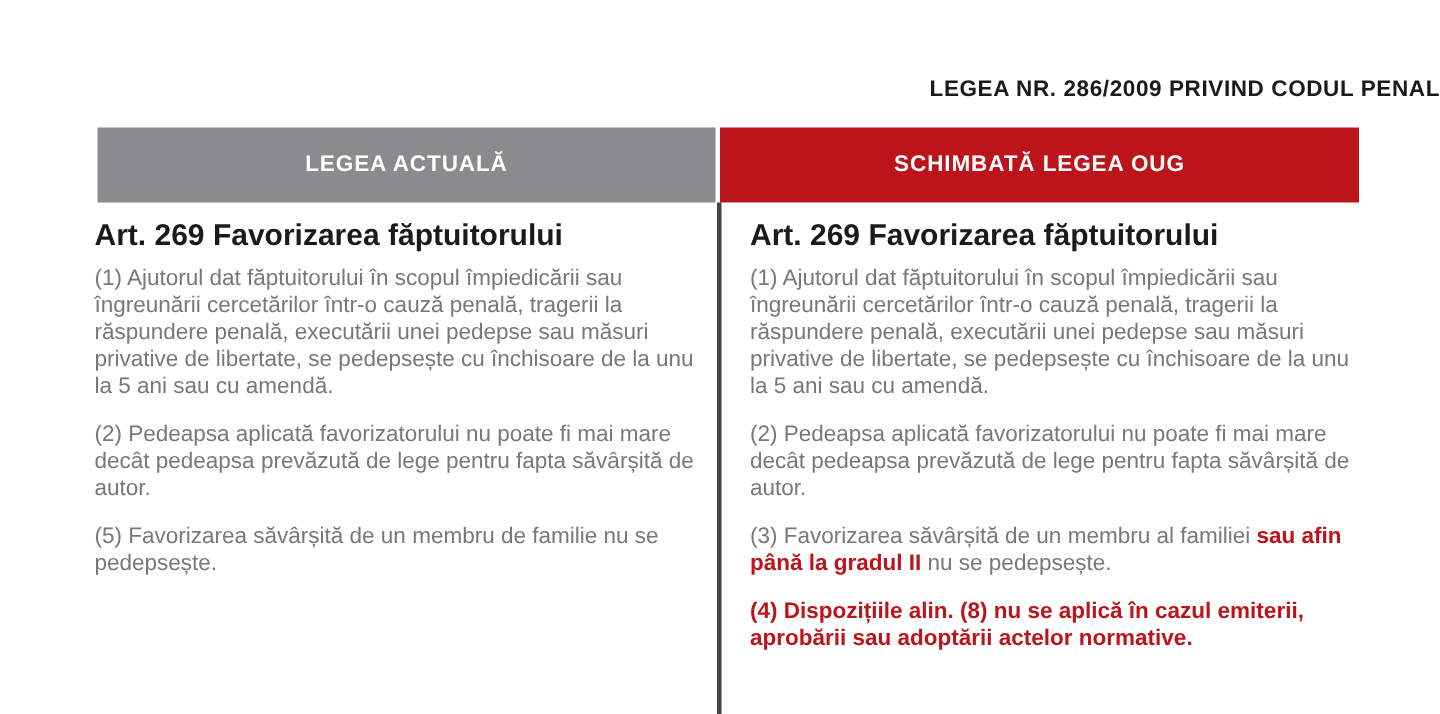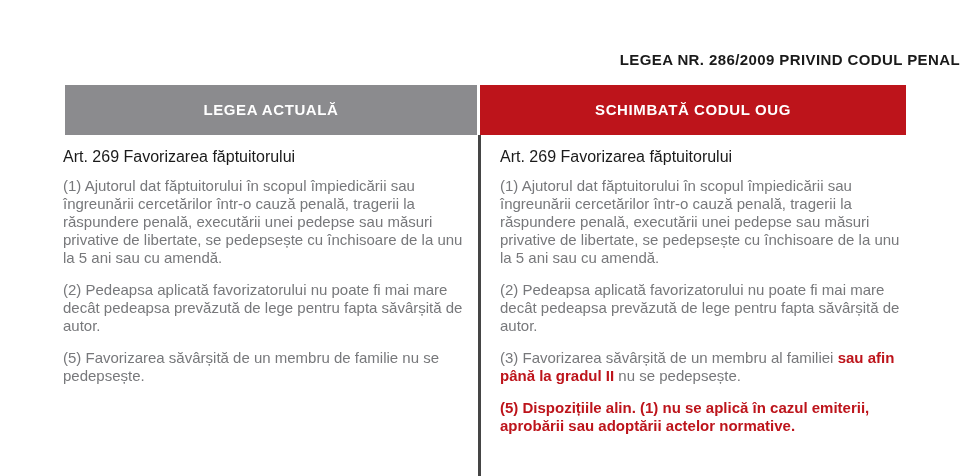--- a/index.html
+++ b/index.html
@@ -64,50 +64,50 @@
     position: absolute;
     top: 148px;
     font-size: 15px;
     line-height: 18px;
     color: var(--text-gray, #77787b);
   }
   .text-col.left  { left: 63px;  width: 407px; }
   .text-col.right { left: 500px; width: 410px; }
   .article-heading {
     margin: 0 0 11px 0;
-    font-size: 16px;
-    font-weight: normal;
+    font-size: 20px;
+    font-weight: bold;
     color: var(--text-black, #1a1a1a);
   }
   .text-col p {
     margin: 0 0 14px 0;
   }
   .red-bold {
     color: var(--accent-red, #bd141b);
     font-weight: bold;
   }
 </style>
 </head>
 <body>
 
 <h1 class="page-title">LEGEA NR. 286/2009 PRIVIND CODUL PENAL</h1>
 
 <div class="header-row">
   <div class="col-header gray">LEGEA ACTUALĂ</div>
-  <div class="col-header red">SCHIMBATĂ CODUL OUG</div>
+  <div class="col-header red">SCHIMBATĂ LEGEA OUG</div>
 </div>
 
 <div class="v-divider"></div>
 
 <div class="text-col left">
   <h2 class="article-heading">Art. 269 Favorizarea făptuitorului</h2>
   <p>(1) Ajutorul dat făptuitorului în scopul împiedicării sau îngreunării cercetărilor într-o cauză penală, tragerii la răspundere penală, executării unei pedepse sau măsuri privative de libertate, se pedepsește cu închisoare de la unu la 5 ani sau cu amendă.</p>
   <p>(2) Pedeapsa aplicată favorizatorului nu poate fi mai mare decât pedeapsa prevăzută de lege pentru fapta săvârșită de autor.</p>
   <p>(5) Favorizarea săvârșită de un membru de familie nu se pedepsește.</p>
 </div>
 
 <div class="text-col right">
   <h2 class="article-heading">Art. 269 Favorizarea făptuitorului</h2>
   <p>(1) Ajutorul dat făptuitorului în scopul împiedicării sau îngreunării cercetărilor într-o cauză penală, tragerii la răspundere penală, executării unei pedepse sau măsuri privative de libertate, se pedepsește cu închisoare de la unu la 5 ani sau cu amendă.</p>
   <p>(2) Pedeapsa aplicată favorizatorului nu poate fi mai mare decât pedeapsa prevăzută de lege pentru fapta săvârșită de autor.</p>
   <p><span>(3) Favorizarea săvârșită de un membru al familiei </span><span class="red-bold">sau afin până la gradul II</span><span> nu se pedepsește.</span></p>
-  <p class="red-bold">(5) Dispozițiile alin. (1) nu se aplică în cazul emiterii, aprobării sau adoptării actelor normative.</p>
+  <p class="red-bold">(4) Dispozițiile alin. (8) nu se aplică în cazul emiterii, aprobării sau adoptării actelor normative.</p>
 </div>
 
 </body></html>

